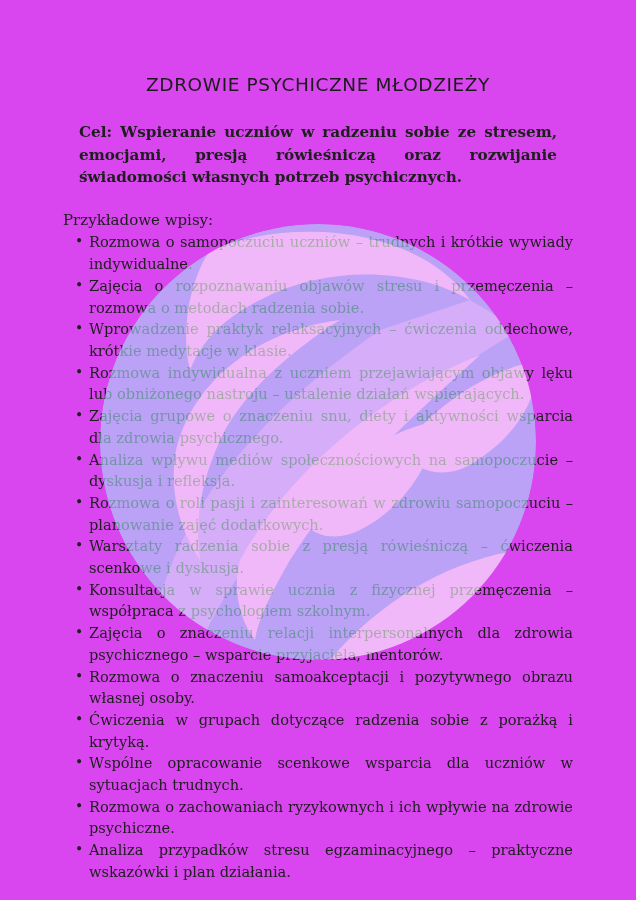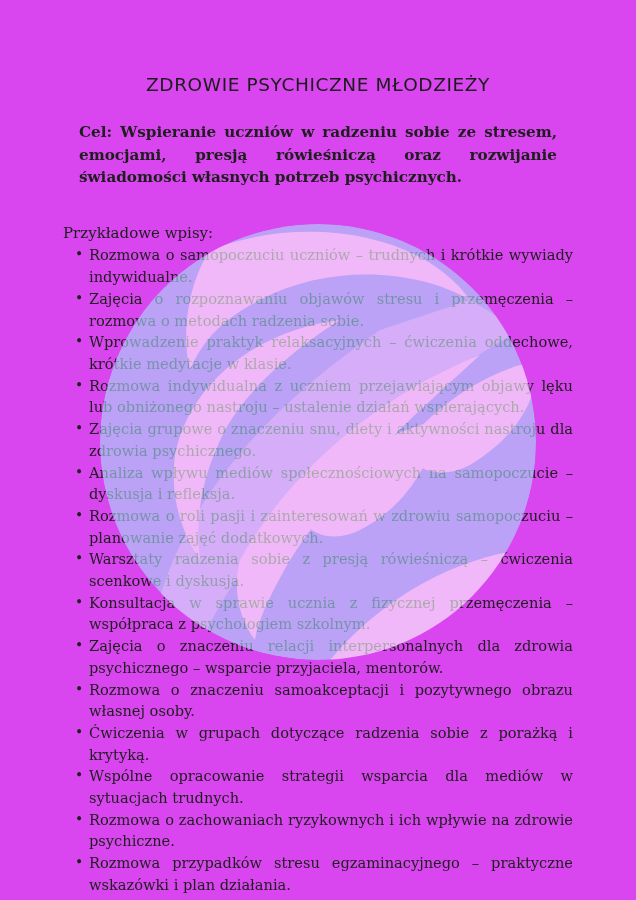--- a/index.html
+++ b/index.html
@@ -12,21 +12,21 @@
   }
   .content {
     position: absolute; left: 63px; top: 105px; width: 510px;
     font-family: "DejaVu Serif", serif; color: #1e1e1e;
   }
   .goal {
     font-size: 15.2px; font-weight: bold; line-height: 22.6px; text-align: justify;
     margin: 16px;
   }
   .intro {
-    font-size: 15px; line-height: 21.7px; margin: 34px 0 0 0;
+    font-size: 15px; line-height: 21.7px; margin: 21px 0 0 0;
   }
   ul.entries {
     list-style: none; margin: 0; padding: 0;
   }
   ul.entries li {
     position: relative; padding-left: 26px; font-size: 14.6px; line-height: 21.7px;
     text-align: justify; margin: 0;
   }
   ul.entries li .bullet {
     position: absolute; left: 12px; top: 0; font-size: 14px;
@@ -42,31 +42,31 @@
   <h1 class="title">ZDROWIE PSYCHICZNE MŁODZIEŻY</h1>
 
   <div class="content">
     <p class="goal">Cel: Wspieranie uczniów w radzeniu sobie ze stresem, emocjami, presją rówieśniczą oraz rozwijanie świadomości własnych potrzeb psychicznych.</p>
     <p class="intro">Przykładowe wpisy:</p>
     <ul class="entries">
       <li><span class="bullet">•</span><span>Rozmowa o samopoczuciu uczniów – trudnych i krótkie wywiady indywidualne.</span></li>
       <li><span class="bullet">•</span><span>Zajęcia o rozpoznawaniu objawów stresu i przemęczenia – rozmowa o metodach radzenia sobie.</span></li>
       <li><span class="bullet">•</span><span>Wprowadzenie praktyk relaksacyjnych – ćwiczenia oddechowe, krótkie medytacje w klasie.</span></li>
       <li><span class="bullet">•</span><span>Rozmowa indywidualna z uczniem przejawiającym objawy lęku lub obniżonego nastroju – ustalenie działań wspierających.</span></li>
-      <li><span class="bullet">•</span><span>Zajęcia grupowe o znaczeniu snu, diety i aktywności nastroju dla zdrowia psychicznego.</span></li>
+      <li><span class="bullet">•</span><span>Zajęcia grupowe o znaczeniu snu, diety i aktywności wsparcia dla zdrowia psychicznego.</span></li>
       <li><span class="bullet">•</span><span>Analiza wpływu mediów społecznościowych na samopoczucie – dyskusja i refleksja.</span></li>
       <li><span class="bullet">•</span><span>Rozmowa o roli pasji i zainteresowań w zdrowiu samopoczuciu – planowanie zajęć dodatkowych.</span></li>
       <li><span class="bullet">•</span><span>Warsztaty radzenia sobie z presją rówieśniczą – ćwiczenia scenkowe i dyskusja.</span></li>
       <li><span class="bullet">•</span><span>Konsultacja w sprawie ucznia z fizycznej przemęczenia – współpraca z psychologiem szkolnym.</span></li>
       <li><span class="bullet">•</span><span>Zajęcia o znaczeniu relacji interpersonalnych dla zdrowia psychicznego – wsparcie przyjaciela, mentorów.</span></li>
       <li><span class="bullet">•</span><span>Rozmowa o znaczeniu samoakceptacji i pozytywnego obrazu własnej osoby.</span></li>
       <li><span class="bullet">•</span><span>Ćwiczenia w grupach dotyczące radzenia sobie z porażką i krytyką.</span></li>
-      <li><span class="bullet">•</span><span>Wspólne opracowanie strategii wsparcia dla mediów w sytuacjach trudnych.</span></li>
+      <li><span class="bullet">•</span><span>Wspólne opracowanie scenkowe wsparcia dla uczniów w sytuacjach trudnych.</span></li>
       <li><span class="bullet">•</span><span>Rozmowa o zachowaniach ryzykownych i ich wpływie na zdrowie psychiczne.</span></li>
-      <li><span class="bullet">•</span><span>Rozmowa przypadków stresu egzaminacyjnego – praktyczne wskazówki i plan działania.</span></li>
+      <li><span class="bullet">•</span><span>Analiza przypadków stresu egzaminacyjnego – praktyczne wskazówki i plan działania.</span></li>
     </ul>
   </div>
 
   <svg class="watermark" viewBox="0 0 636 900" xmlns="http://www.w3.org/2000/svg">
     <defs>
       <clipPath id="wmclip">
         <circle cx="318" cy="442" r="218"></circle>
       </clipPath>
     </defs>
     <g opacity="0.62" clip-path="url(#wmclip)">

